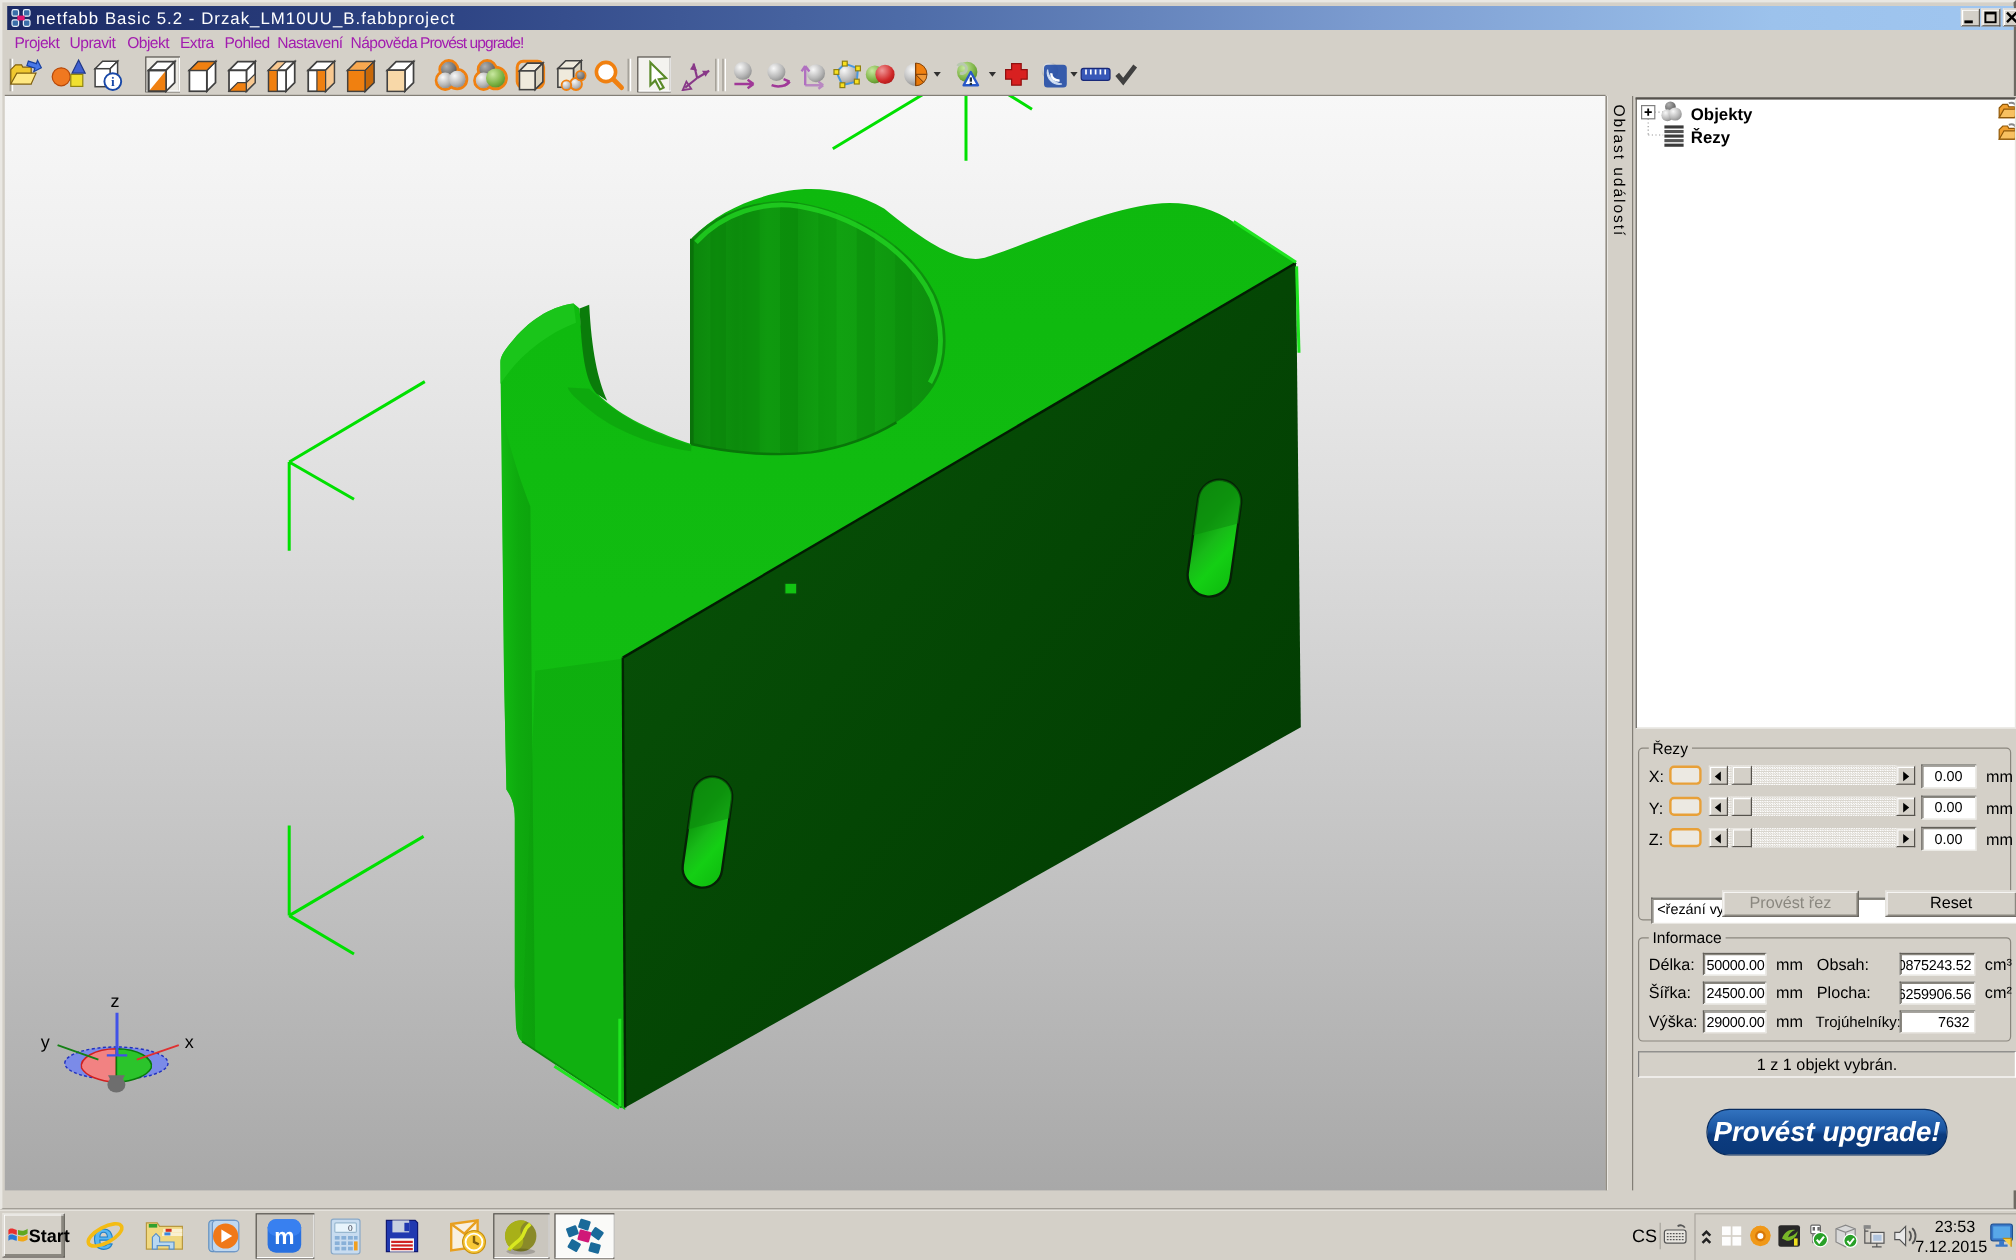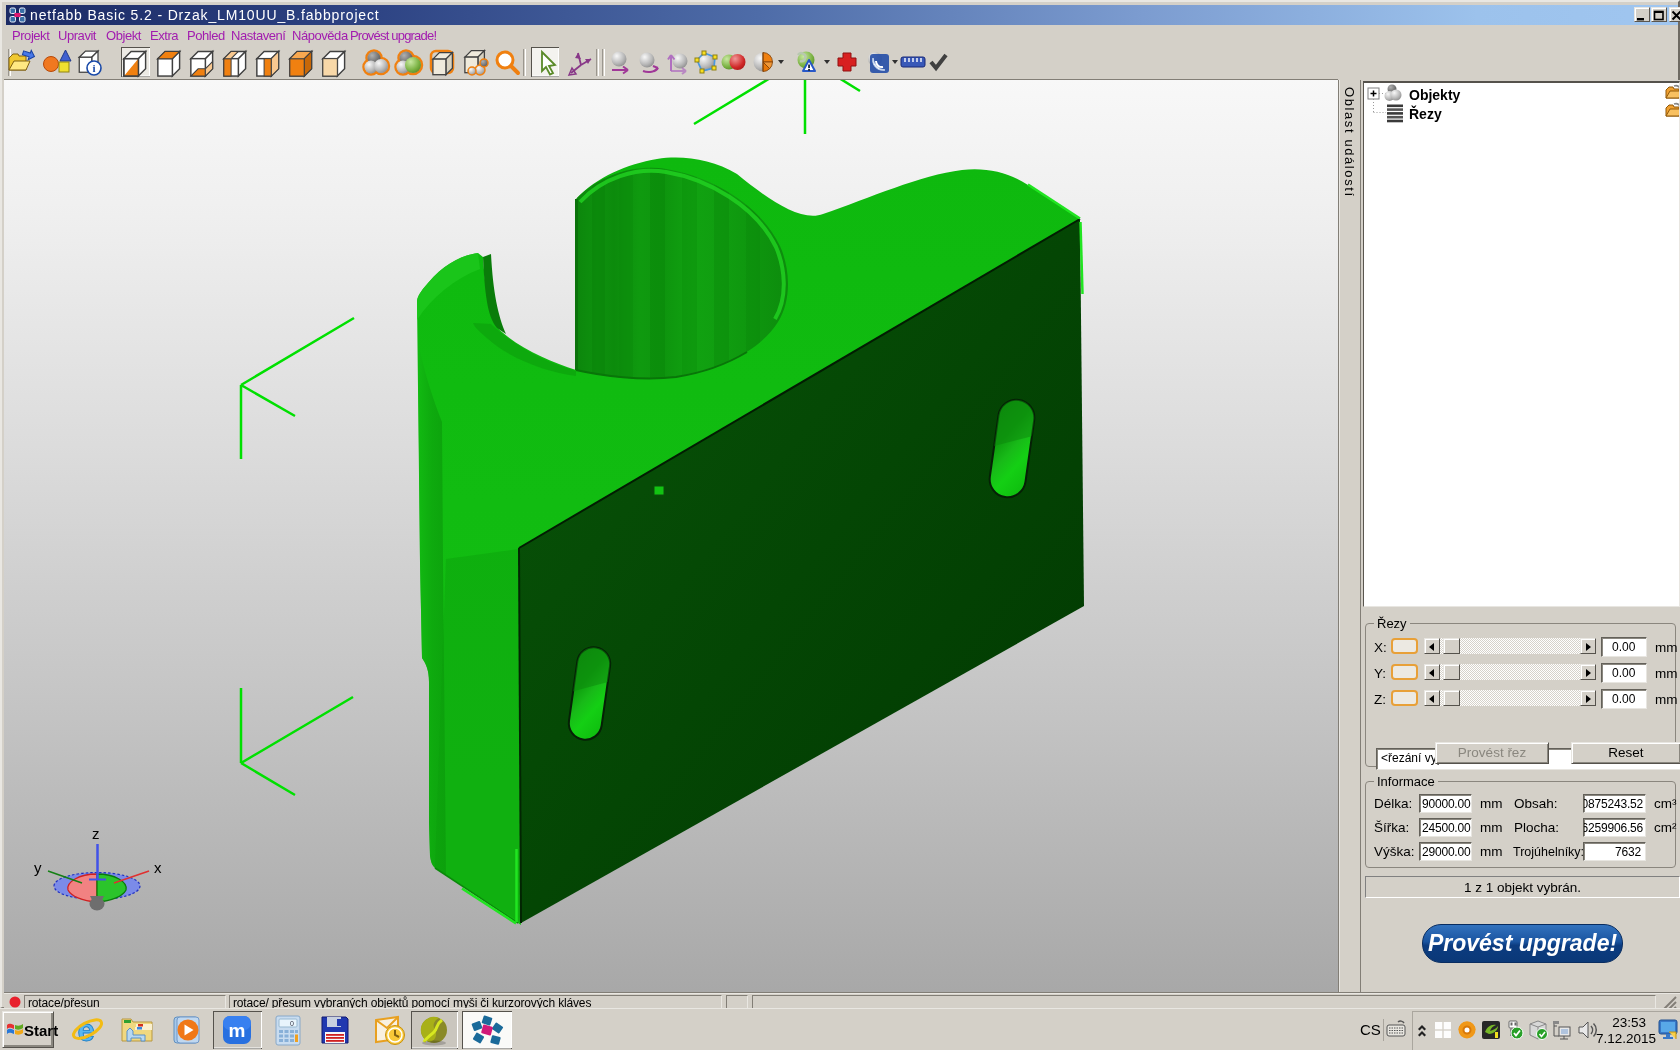--- a/index.html
+++ b/index.html
@@ -528,56 +528,40 @@
           </div>
       </div>
       <div class="btn" style="left:74px;top:662px;width:114px;height:22px;line-height:20px;color:#8A877F;">Provést řez</div>
       <div class="btn" style="left:210px;top:662px;width:110px;height:22px;line-height:20px;">Reset</div>
     </div>
     <div class="grpbox" style="left:4px;top:701px;width:311px;height:87px;">
       <span class="grplabel">Informace</span>
     </div>
     <div id="info-rows">
       <span class="rl" style="left:13px;top:716px">Délka:</span>
-      <div class="field ifield" style="left:58px;top:714px;">90000.00</div>
+      <div class="field ifield" style="left:58px;top:714px;">50000.00</div>
       <span class="rl" style="left:119px;top:716px">mm</span>
       <span class="rl" style="left:153px;top:716px">Obsah:</span>
       <div class="field ifield2" style="left:222px;top:714px;">0875243.52</div>
       <span class="rl" style="left:293px;top:716px">cm³</span>
       <span class="rl" style="left:13px;top:740px">Šířka:</span>
       <div class="field ifield" style="left:58px;top:738px;">24500.00</div>
       <span class="rl" style="left:119px;top:740px">mm</span>
       <span class="rl" style="left:153px;top:740px">Plocha:</span>
       <div class="field ifield2" style="left:222px;top:738px;">6259906.56</div>
       <span class="rl" style="left:293px;top:740px">cm²</span>
       <span class="rl" style="left:13px;top:764px">Výška:</span>
       <div class="field ifield" style="left:58px;top:762px;">29000.00</div>
       <span class="rl" style="left:119px;top:764px">mm</span>
       <span class="rl" style="left:152px;top:765px;font-size:12.5px;">Trojúhelníky:</span>
       <div class="field ifield2" style="left:222px;top:762px;text-align:right;padding-right:4px;">7632</div>
     </div>
     <div class="sunken" style="position:absolute;left:4px;top:796px;width:315px;height:22px;text-align:center;font-size:13.5px;line-height:21px;">1 z 1 objekt vybrán.</div>
     <div id="upg" style="position:absolute;left:61px;top:844px;width:201px;height:39px;border-radius:19px;background:linear-gradient(180deg,#3272BE 0%,#1A54A0 45%,#0C3C80 55%,#0A3878 100%);border:1px solid #082C60;color:#fff;font-style:italic;font-weight:bold;font-size:23px;text-align:center;line-height:37px;white-space:nowrap;">Provést upgrade!</div>
   </div>
-  <div id="status">
-    <svg class="abs" style="left:5px;top:3px" width="12" height="12">
-        <circle cx="6" cy="6" r="5.5" fill="#E8202C"></circle>
-      </svg>
-    <div class="sfield" style="left:20px;width:202px;">rotace/přesun</div>
-    <div class="sfield" style="left:225px;width:493px;">rotace/ přesum vybraných objektů pomocí myši či kurzorových kláves</div>
-    <div class="sfield" style="left:722px;width:22px;"></div>
-    <div class="sfield" style="left:748px;width:904px;"></div>
-    <svg class="abs" style="left:1658px;top:2px" width="16" height="14">
-      <g stroke="#827E76" stroke-width="2">
-          <line x1="14" y1="2" x2="2" y2="14"></line>
-          <line x1="14" y1="7" x2="7" y2="14"></line>
-          <line x1="14" y1="12" x2="12" y2="14"></line>
-        </g>
-    </svg>
-  </div>
 </div>
 <div id="taskbar">
   <div class="btn" style="left:2px;top:2px;width:52px;height:37px;border-width:1px;box-shadow:inset 1px 1px 0 #fff,inset -2px -2px 0 #8a877f;">
     <svg style="position:absolute;left:3px;top:9px" width="18" height="18" viewBox="0 0 18 18">
       <path d="M1,4 C3,2 5,3 8,4 L8,8 C5,7 3,6 1,8 Z" fill="#E83030"></path>
       <path d="M9,4 C12,5 14,5 17,3 L17,7 C14,9 12,9 9,8 Z" fill="#60A820"></path>
       <path d="M1,9 C3,7 5,8 8,9 L8,13 C5,12 3,11 1,13 Z" fill="#2878D8"></path>
       <path d="M9,9 C12,10 14,10 17,8 L17,12 C14,14 12,14 9,13 Z" fill="#F0A818"></path>
     </svg>
     <span style="position:absolute;left:21px;top:10px;font-weight:bold;font-size:15px;">Start</span>

